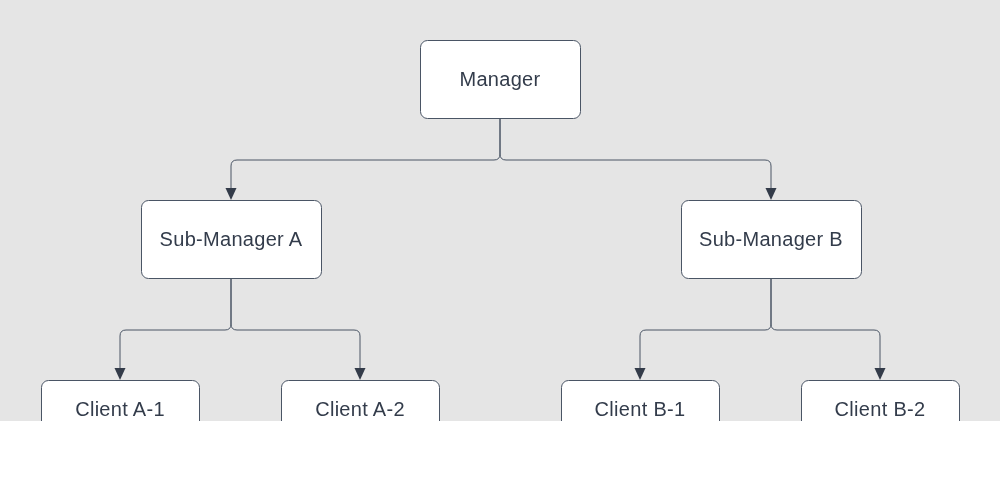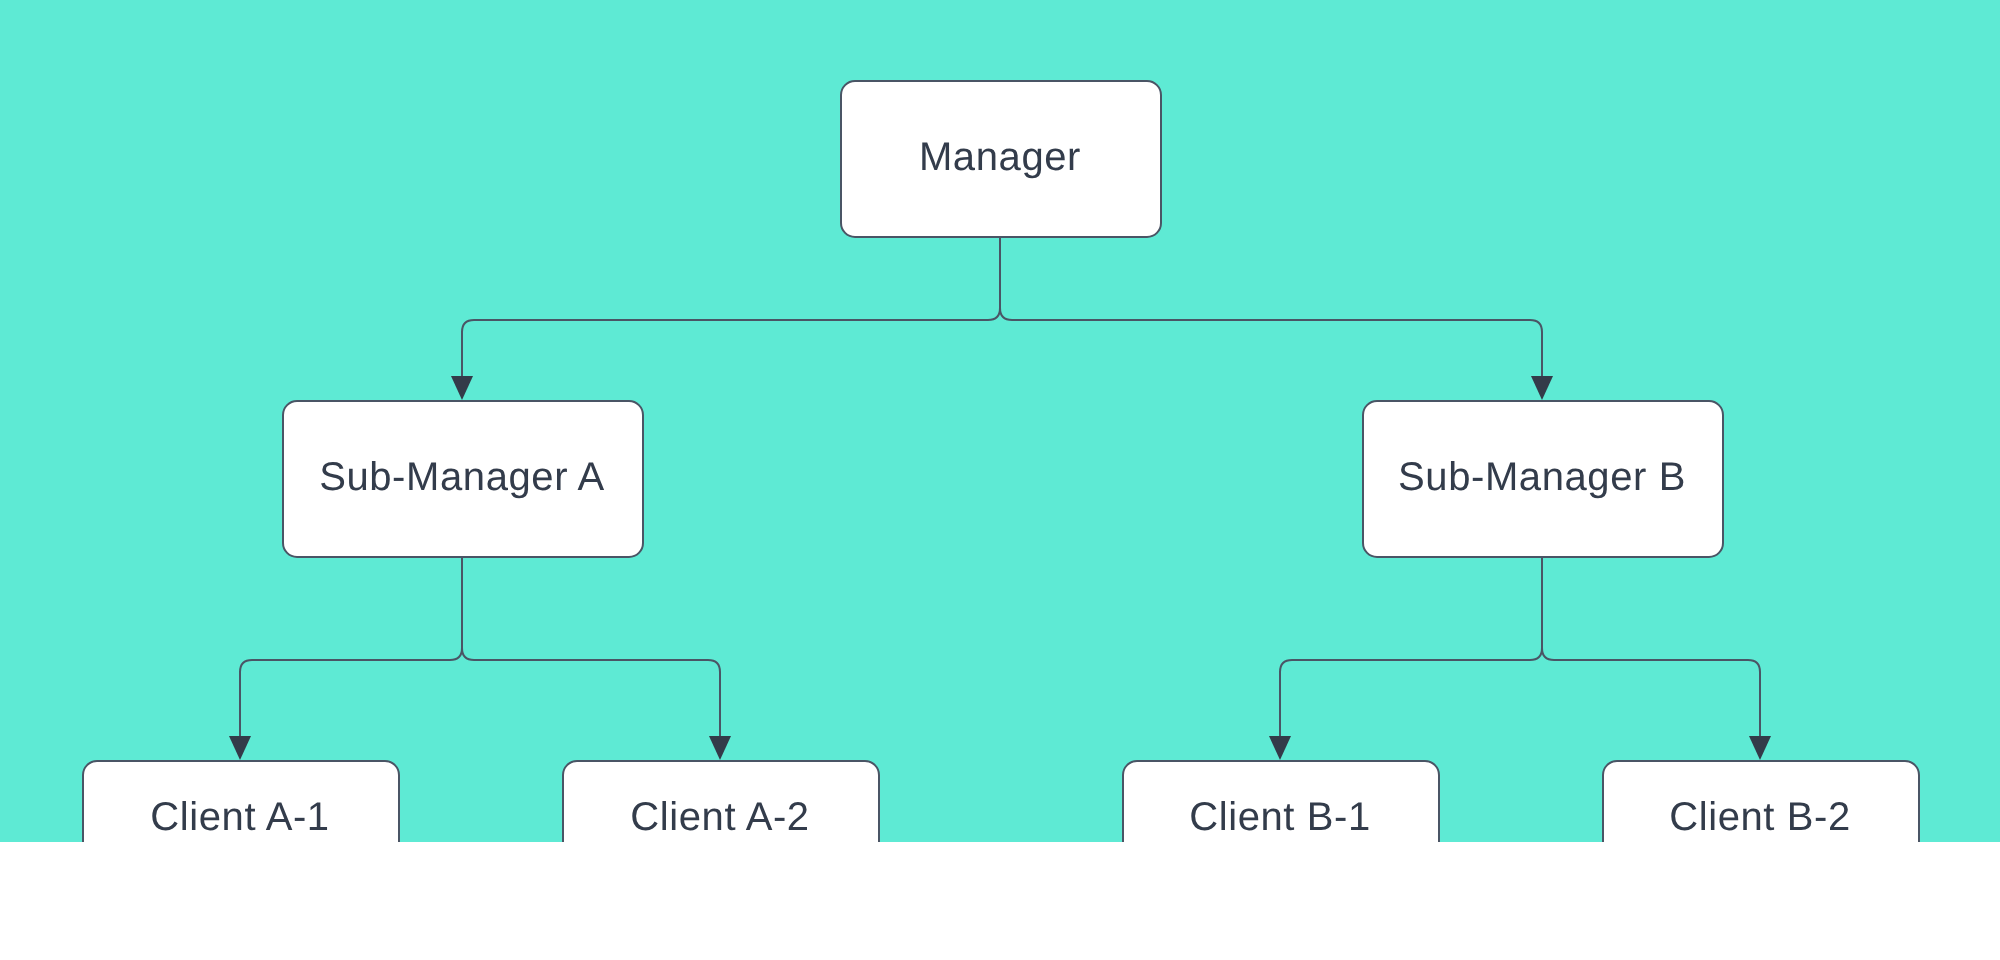--- a/index.html
+++ b/index.html
@@ -5,21 +5,21 @@
   html, body {
     margin: 0;
     padding: 0;
     background: #ffffff;
     font-family: "Liberation Sans", sans-serif;
   }
   #canvas {
     position: relative;
     width: 1000px;
     height: 421px;
-    background: #5eead4;
+    background: #e5e5e5;
     overflow: hidden;
   }
   svg text {
     font-family: "Liberation Sans", sans-serif;
     letter-spacing: 0.3px;
   }
 </style>
 </head>
 <body>
 

